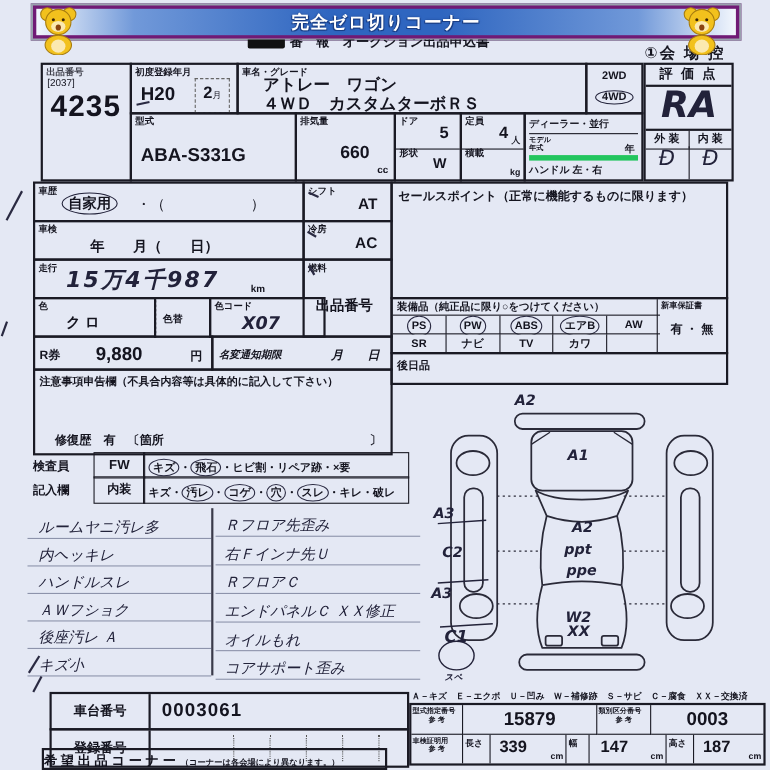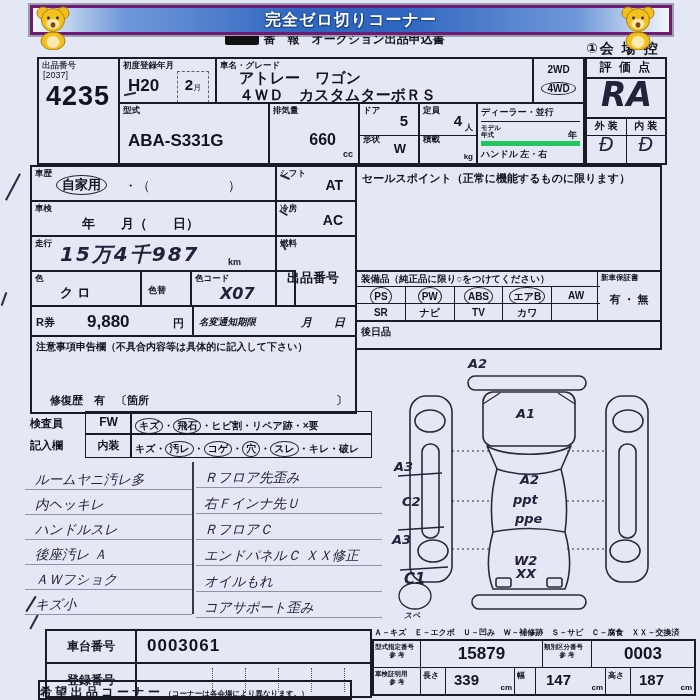--- a/index.html
+++ b/index.html
@@ -249,24 +249,24 @@
   <div class="note-row">
         <span class="hw" style="font-size:13.5px;padding-left:10px;">ルームヤニ汚レ多</span>
       </div>
       <div class="note-row">
         <span class="hw" style="font-size:13.5px;padding-left:10px;">内ヘッキレ</span>
       </div>
       <div class="note-row">
         <span class="hw" style="font-size:13.5px;padding-left:10px;">ハンドルスレ</span>
       </div>
       <div class="note-row">
+        <span class="hw" style="font-size:13.5px;padding-left:10px;">ＡＷフショク</span>
+      </div>
+      <div class="note-row">
         <span class="hw" style="font-size:13.5px;padding-left:10px;">後座汚レ Ａ</span>
-      </div>
-      <div class="note-row">
-        <span class="hw" style="font-size:13.5px;padding-left:10px;">ＡＷフショク</span>
       </div>
       <div class="note-row">
         <span class="hw" style="font-size:13.5px;padding-left:10px;">キズ小</span>
       </div>
     </div>
   <div class="abs" style="left:196px;top:462px;width:186px;">
 
   <div class="note-row" style="height:25px;">
         <span class="hw" style="font-size:13.5px;padding-left:8px;">Ｒフロア先歪み</span>
       </div>

